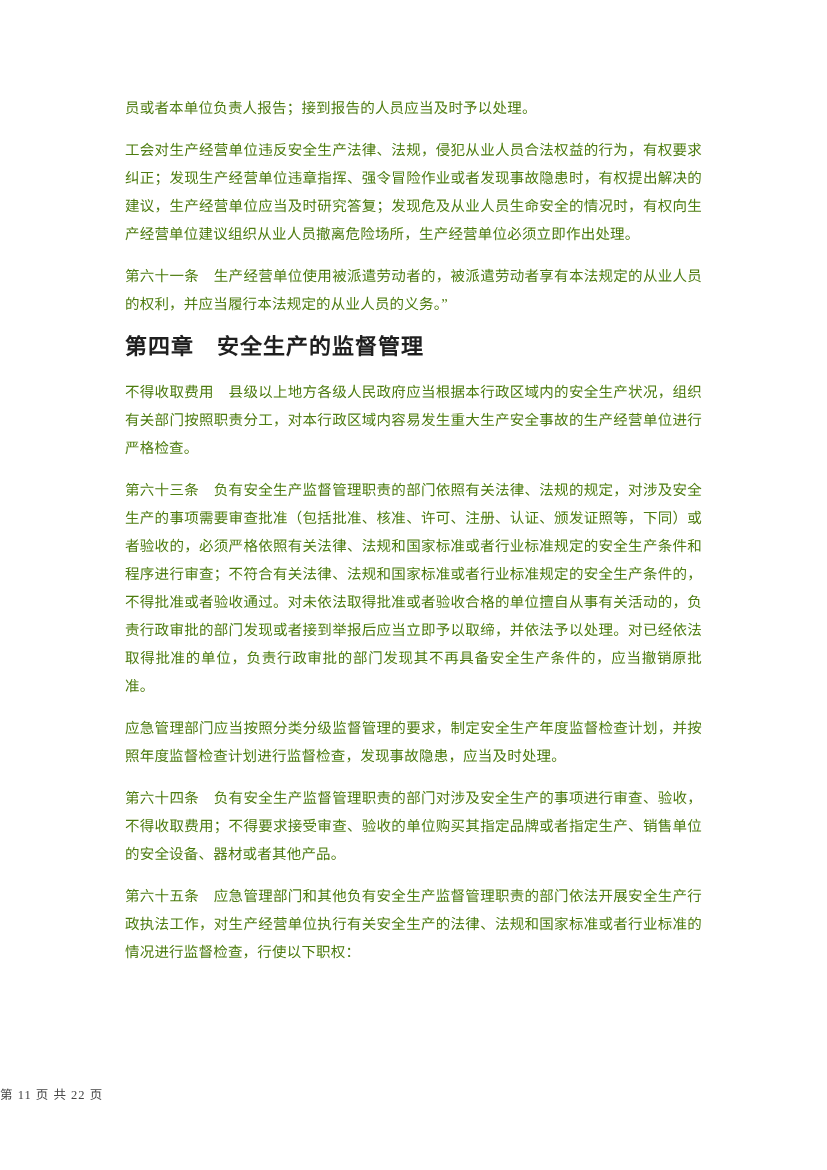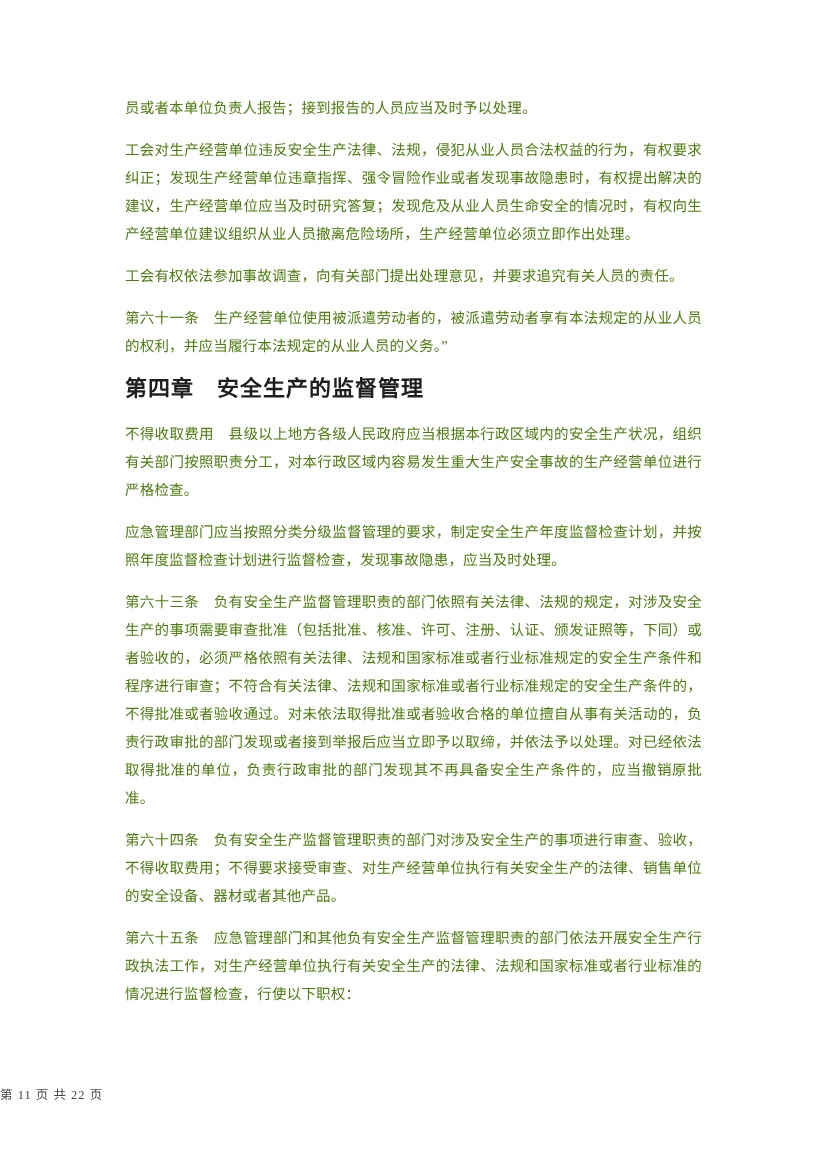--- a/index.html
+++ b/index.html
@@ -60,32 +60,31 @@
 <body>
 
 <div class="page">
   <div class="content">
 
     <p class="para">员或者本单位负责人报告；接到报告的人员应当及时予以处理。</p>
 
 
     <p class="para">工会对生产经营单位违反安全生产法律、法规，侵犯从业人员合法权益的行为，有权要求纠正；发现生产经营单位违章指挥、强令冒险作业或者发现事故隐患时，有权提出解决的建议，生产经营单位应当及时研究答复；发现危及从业人员生命安全的情况时，有权向生产经营单位建议组织从业人员撤离危险场所，生产经营单位必须立即作出处理。</p>
 
-    <p class="para">工会有权依法参加事故调查，向有关部门提出处理意见，并要求追究有关人员的责任。</p>
 
     <p class="para">第六十一条　生产经营单位使用被派遣劳动者的，被派遣劳动者享有本法规定的从业人员的权利，并应当履行本法规定的从业人员的义务。”</p>
 
     <h1 class="chapter-heading">第四章　安全生产的监督管理</h1>
 
     <p class="para">不得收取费用　县级以上地方各级人民政府应当根据本行政区域内的安全生产状况，组织有关部门按照职责分工，对本行政区域内容易发生重大生产安全事故的生产经营单位进行严格检查。</p>
 
+    <p class="para">第六十三条　负有安全生产监督管理职责的部门依照有关法律、法规的规定，对涉及安全生产的事项需要审查批准（包括批准、核准、许可、注册、认证、颁发证照等，下同）或者验收的，必须严格依照有关法律、法规和国家标准或者行业标准规定的安全生产条件和程序进行审查；不符合有关法律、法规和国家标准或者行业标准规定的安全生产条件的，不得批准或者验收通过。对未依法取得批准或者验收合格的单位擅自从事有关活动的，负责行政审批的部门发现或者接到举报后应当立即予以取缔，并依法予以处理。对已经依法取得批准的单位，负责行政审批的部门发现其不再具备安全生产条件的，应当撤销原批准。</p>
+
     <p class="para">应急管理部门应当按照分类分级监督管理的要求，制定安全生产年度监督检查计划，并按照年度监督检查计划进行监督检查，发现事故隐患，应当及时处理。</p>
 
-    <p class="para">第六十三条　负有安全生产监督管理职责的部门依照有关法律、法规的规定，对涉及安全生产的事项需要审查批准（包括批准、核准、许可、注册、认证、颁发证照等，下同）或者验收的，必须严格依照有关法律、法规和国家标准或者行业标准规定的安全生产条件和程序进行审查；不符合有关法律、法规和国家标准或者行业标准规定的安全生产条件的，不得批准或者验收通过。对未依法取得批准或者验收合格的单位擅自从事有关活动的，负责行政审批的部门发现或者接到举报后应当立即予以取缔，并依法予以处理。对已经依法取得批准的单位，负责行政审批的部门发现其不再具备安全生产条件的，应当撤销原批准。</p>
-
-    <p class="para">第六十四条　负有安全生产监督管理职责的部门对涉及安全生产的事项进行审查、验收，不得收取费用；不得要求接受审查、对生产经营单位执行有关安全生产的法律、销售单位的安全设备、器材或者其他产品。</p>
+    <p class="para">第六十四条　负有安全生产监督管理职责的部门对涉及安全生产的事项进行审查、验收，不得收取费用；不得要求接受审查、验收的单位购买其指定品牌或者指定生产、销售单位的安全设备、器材或者其他产品。</p>
 
     <p class="para">第六十五条　应急管理部门和其他负有安全生产监督管理职责的部门依法开展安全生产行政执法工作，对生产经营单位执行有关安全生产的法律、法规和国家标准或者行业标准的情况进行监督检查，行使以下职权：</p>
 
   </div>
 
   <div class="footer">第 11 页 共 22 页</div>
 </div>
 
 </body></html>

